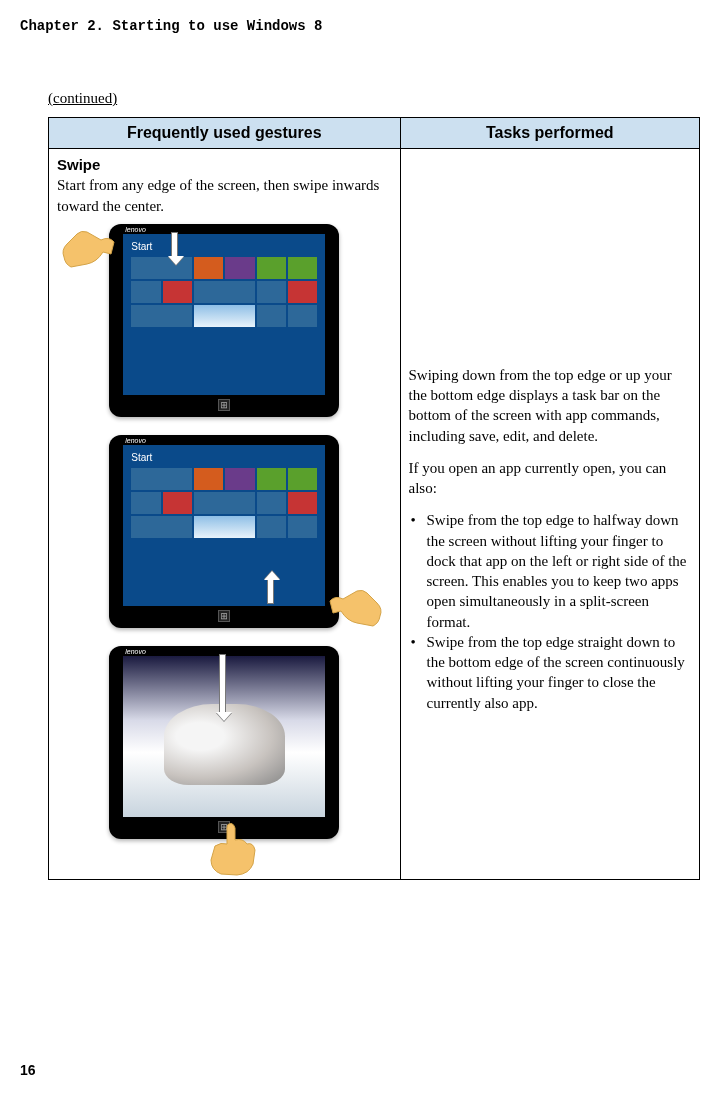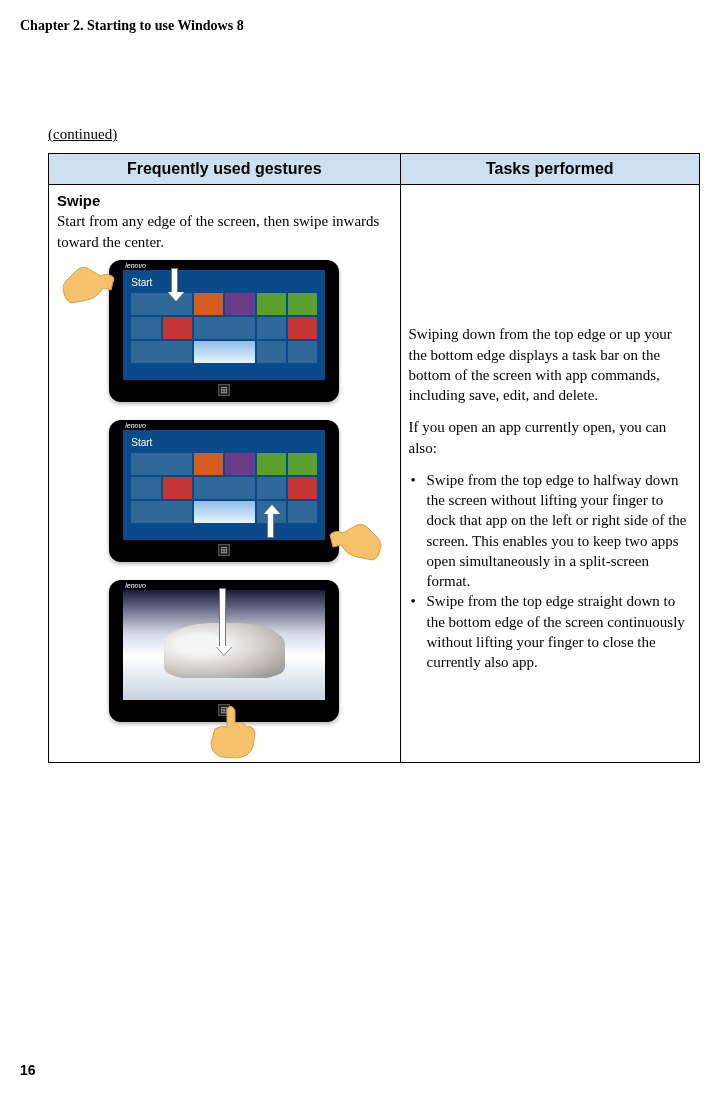--- a/index.html
+++ b/index.html
@@ -9,24 +9,24 @@
     }
     body {
       width: 725px;
       height: 1100px;
       background: #fff;
       font-family: Georgia, 'Times New Roman', serif;
       position: relative;
       padding: 18px 20px 20px 20px;
     }
     .chapter-title {
-      font-family: Liberation Serif, serif;
+      font-family: Liberation Mono, monospace;
       font-weight: bold;
       font-size: 14px;
-      margin-bottom: 92px;
+      margin-bottom: 56px;
     }
     .continued {
       font-size: 15px;
       margin-left: 28px;
       margin-bottom: 10px;
       text-decoration: underline;
     }
     .table-container {
       margin-left: 28px;
       margin-right: 5px;
@@ -64,21 +64,21 @@
     .tablet-stack {
       margin-top: 8px;
       display: flex;
       flex-direction: column;
       align-items: center;
       gap: 18px;
       position: relative;
     }
     .tablet {
       width: 230px;
-      height: 142px;
+      height: 193px;
       background: #000;
       border-radius: 12px;
       position: relative;
       box-shadow: 0 2px 4px rgba(0,0,0,0.3);
     }
     .tablet-screen {
       position: absolute;
       top: 10px;
       left: 14px;
       right: 14px;

